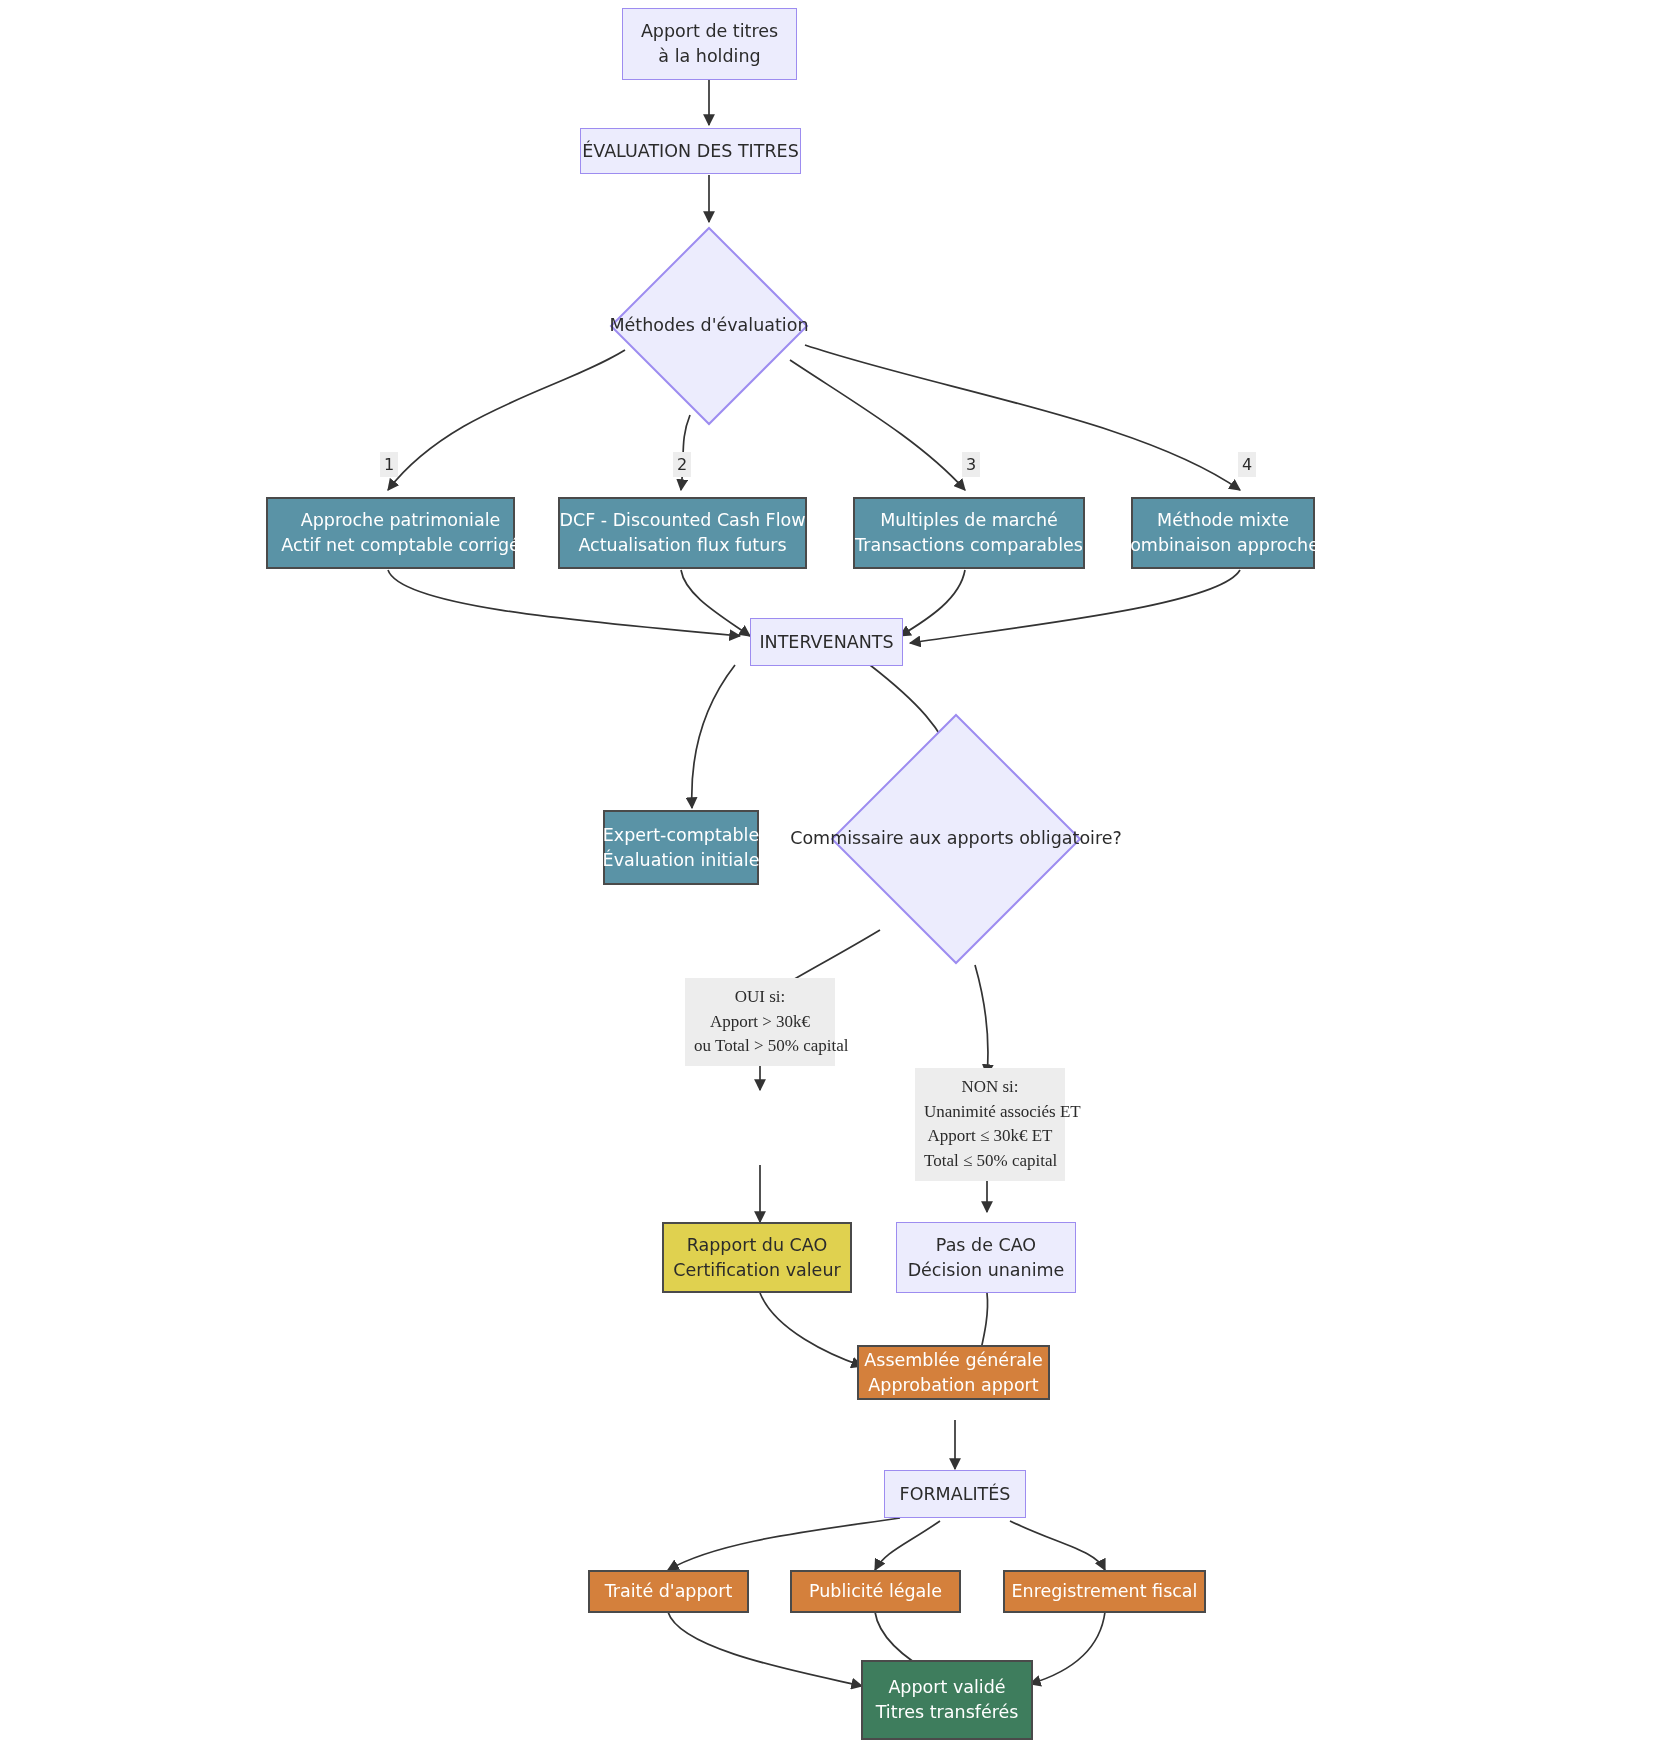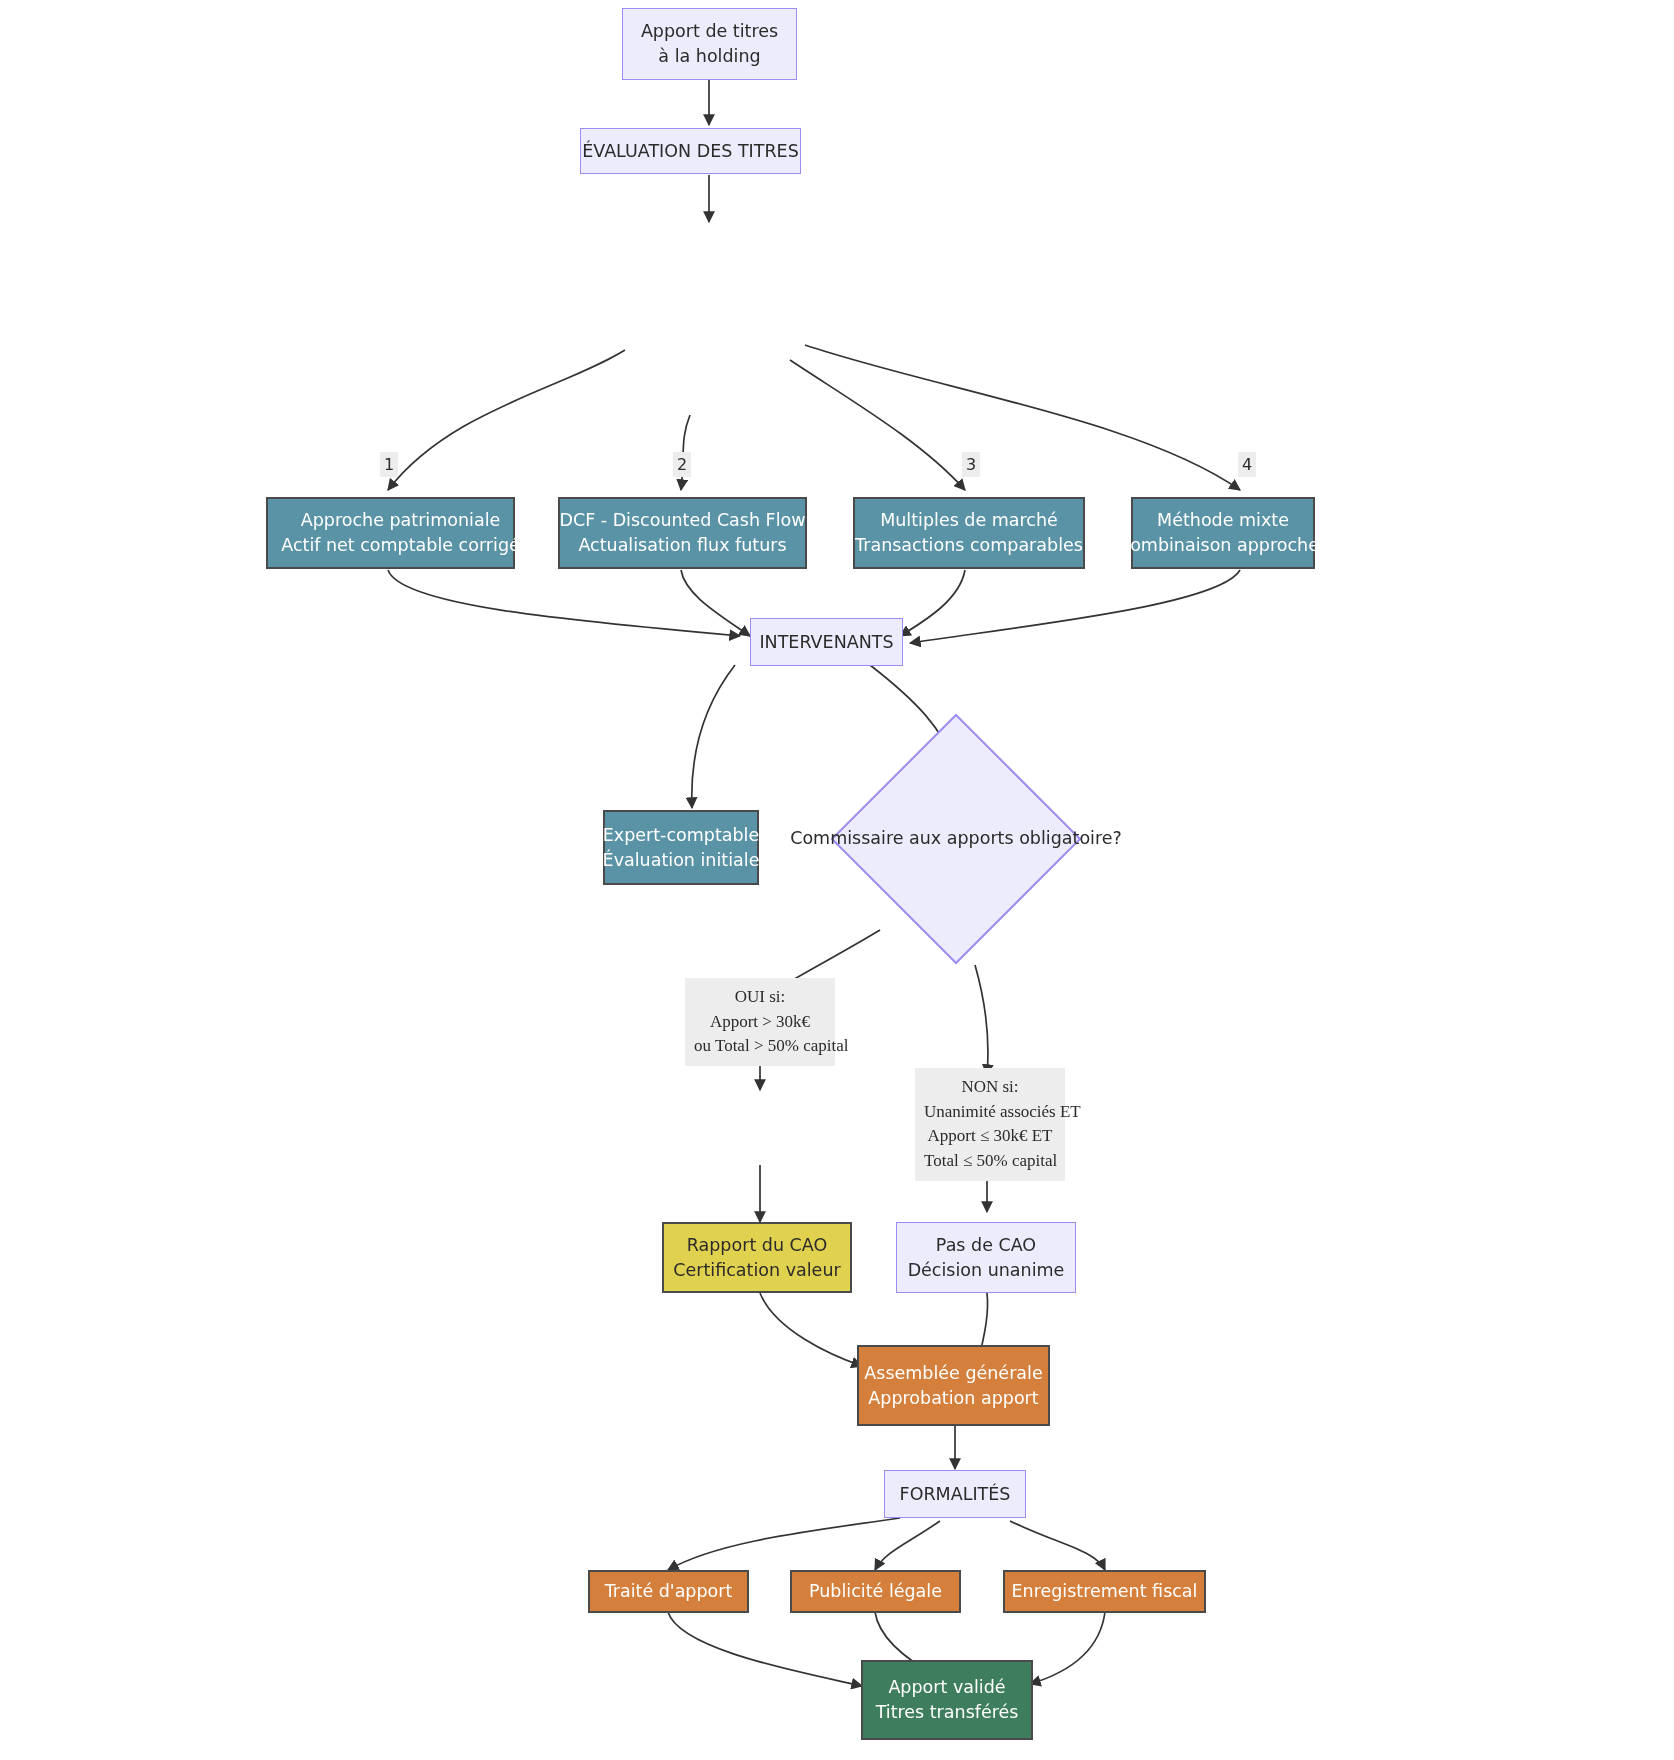--- a/index.html
+++ b/index.html
@@ -165,20 +165,26 @@
 
   <div class="node n-lavender" style="left:622px; top:8px; width:175px; height:72px;">
     <span class="line">Apport de titres</span>
     <span class="line">à la holding</span>
   </div>
 
   <div class="node n-lavender" style="left:580px; top:128px; width:221px; height:46px;">
     <span class="line">ÉVALUATION DES TITRES</span>
   </div>
 
+  <div class="diamond-wrap" style="left:609px; top:226px; width:200px; height:200px;">
+    <svg class="diamond-shape" viewBox="0 0 200 200" preserveAspectRatio="none">
+      <polygon points="100,2 198,100 100,198 2,100" fill="#ececfd" stroke="#9d8cf0" stroke-width="2"></polygon>
+    </svg>
+    <span class="diamond-label">Méthodes d'évaluation</span>
+  </div>
 
   <div class="node n-teal" style="left:266px; top:497px; width:249px; height:72px;padding-left:20px;">
     <span class="line">Approche patrimoniale</span>
     <span class="line">Actif net comptable corrigé</span>
   </div>
 
   <div class="node n-teal" style="left:558px; top:497px; width:249px; height:72px;">
     <span class="line">DCF - Discounted Cash Flow</span>
     <span class="line">Actualisation flux futurs</span>
   </div>
@@ -234,21 +240,21 @@
   <div class="node n-yellow" style="left:662px; top:1222px; width:190px; height:71px;">
     <span class="line">Rapport du CAO</span>
     <span class="line">Certification valeur</span>
   </div>
 
   <div class="node n-lavender" style="left:896px; top:1222px; width:180px; height:71px;">
     <span class="line">Pas de CAO</span>
     <span class="line">Décision unanime</span>
   </div>
 
-  <div class="node n-orange" style="left:857px; top:1345px; width:193px; height:81px;">
+  <div class="node n-orange" style="left:857px; top:1345px; width:193px; height:55px;">
     <span class="line">Assemblée générale</span>
     <span class="line">Approbation apport</span>
   </div>
 
   <div class="node n-lavender" style="left:884px; top:1470px; width:142px; height:48px;">
     <span class="line">FORMALITÉS</span>
   </div>
 
   <div class="node n-orange" style="left:588px; top:1570px; width:161px; height:43px;">
     <span class="line">Traité d'apport</span>

